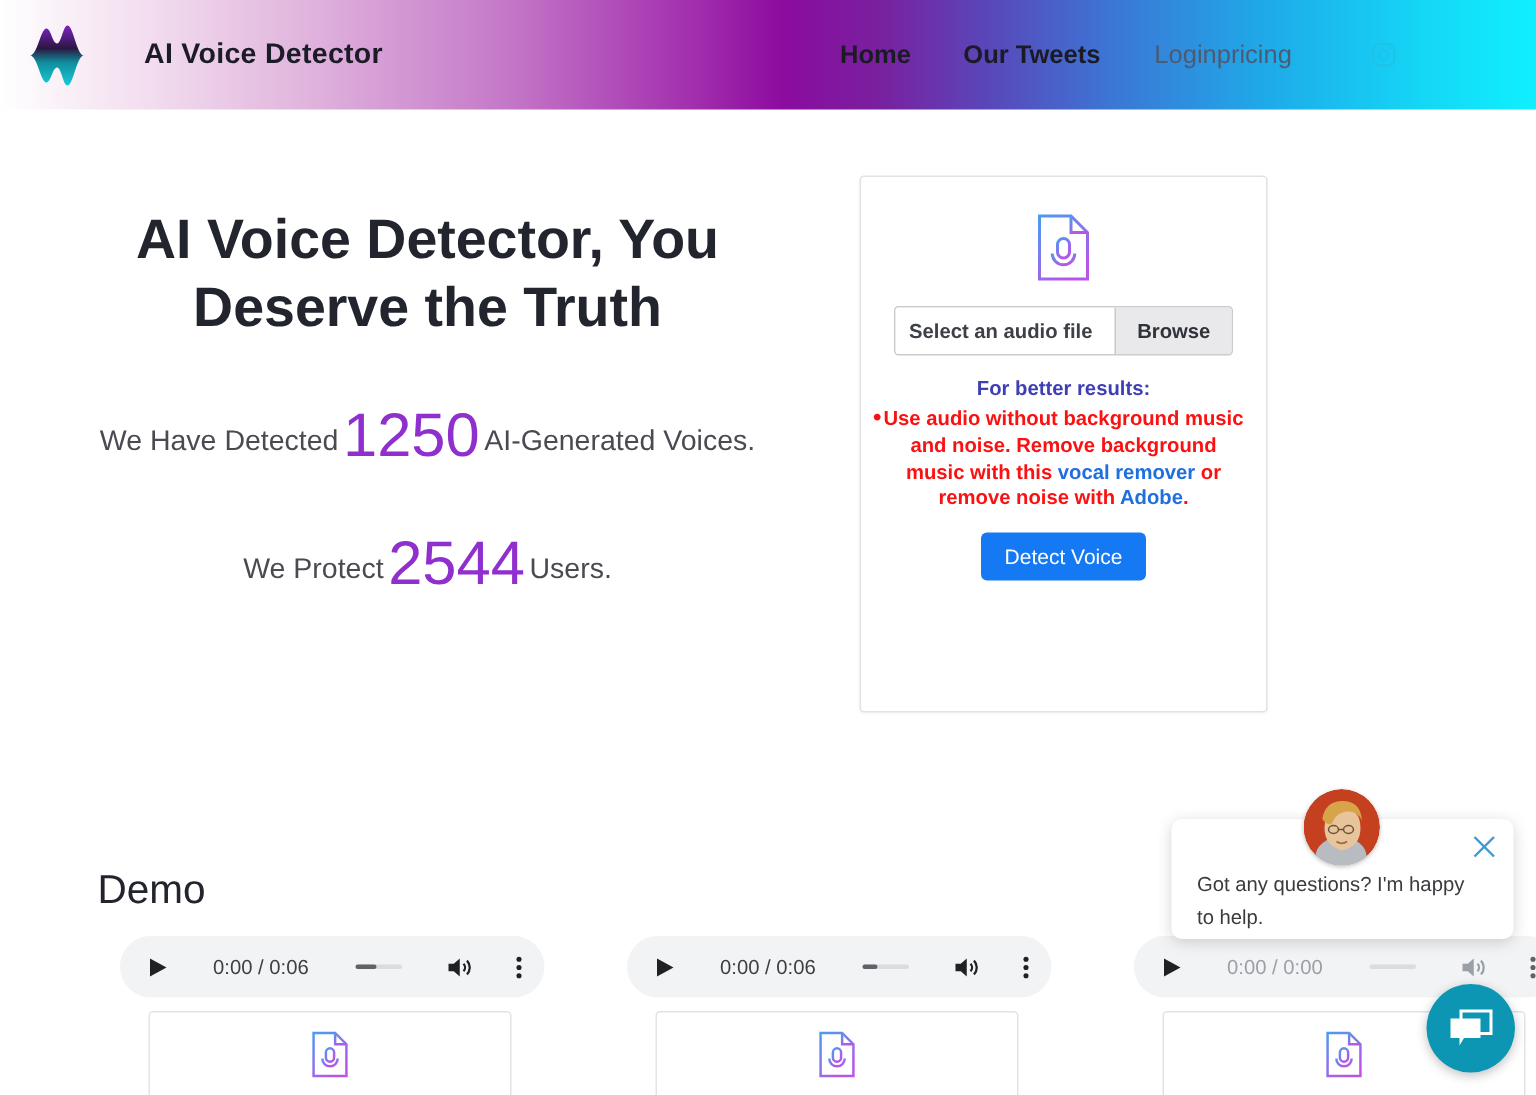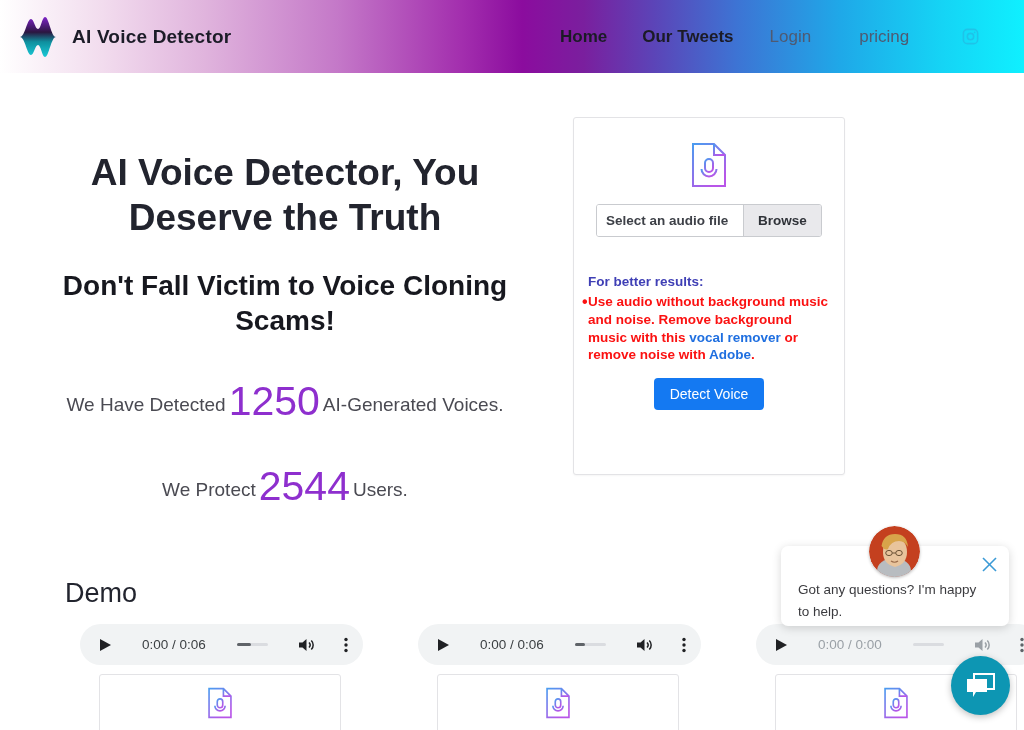--- a/index.html
+++ b/index.html
@@ -29,20 +29,21 @@
         #1fa8e8 82%,
         #15d4f5 92%,
         #0ff0ff 100%);
     display: flex;
     align-items: center;
   }
   #logo-group {
     display: flex;
     align-items: center;
     margin-left: 18px;
+    gap: 24px;
   }
   #logo-mark { width: 40px; height: 44px; display: block; }
   #brand-title {
     margin-left: 14px;
     font-size: 19px;
     font-weight: bold;
     color: #1c1c28;
     letter-spacing: .2px;
     white-space: nowrap;
   }
@@ -58,28 +59,28 @@
     font-size: 17px;
     text-decoration: none;
     white-space: nowrap;
     display: inline-block;
   }
   .nav-link.strong { font-weight: bold; color: #1b1b26; }
   .nav-link.muted  { font-weight: normal; color: #4e5a72; }
   #nav-home      { margin-right: 0px; }
   #nav-ourtweets { margin-left: 35px; }
   #nav-login     { margin-left: 36px; }
-  #nav-pricing   { margin-left: 48px; }
+  #nav-pricing   { }
   #nav-instagram { margin-left: 52px; display: flex; align-items: center; }
 
   
   #hero-left {
     position: absolute;
     left: 0px;
-    top: 150px;
+    top: 137px;
     width: 570px;
     text-align: center;
   }
   #hero-title {
     font-size: 37px;
     font-weight: bold;
     line-height: 1.22;
     color: #22242e;
     padding: 0 55px;
   }
@@ -147,21 +148,21 @@
     display: flex;
     align-items: center;
     justify-content: center;
     background: #e9e9ec;
     border-left: 1px solid #c9cbcf;
     font-size: 13.5px;
     font-weight: bold;
     color: #2f3238;
     cursor: pointer;
   }
-  #tips { margin-top: 37px; padding: 0 14px; }
+  #tips { margin-top: 14px; padding: 0 14px; text-align: center; }
   #tips-heading {
     color: #3f3fb5;
     font-weight: bold;
     font-size: 13.5px;
   }
   #tips-body {
     margin-top: 4px;
     color: #fb1111;
     font-weight: bold;
     font-size: 13.5px;
@@ -349,21 +350,20 @@
         <rect x="3" y="3" width="18" height="18" rx="5"></rect>
         <circle cx="12" cy="12" r="4"></circle>
         <circle cx="17.2" cy="6.8" r="1.1" fill="#1fc3e8" stroke="none"></circle>
       </svg>
     </a>
   </div>
 </div>
 
 <div id="hero-left">
   <h1 id="hero-title">AI Voice Detector, You Deserve the Truth</h1>
-  <h2 id="hero-subtitle">Don't Fall Victim to Voice Cloning Scams!</h2>
 
   <div class="stat-line" id="stat-detected">
     <span>We Have Detected</span><span class="stat-num">1250</span><span>AI-Generated Voices.</span>
   </div>
 
   <div class="stat-line" id="stat-protected">
     <span>We Protect</span><span class="stat-num">2544</span><span>Users.</span>
   </div>
 </div>
 

